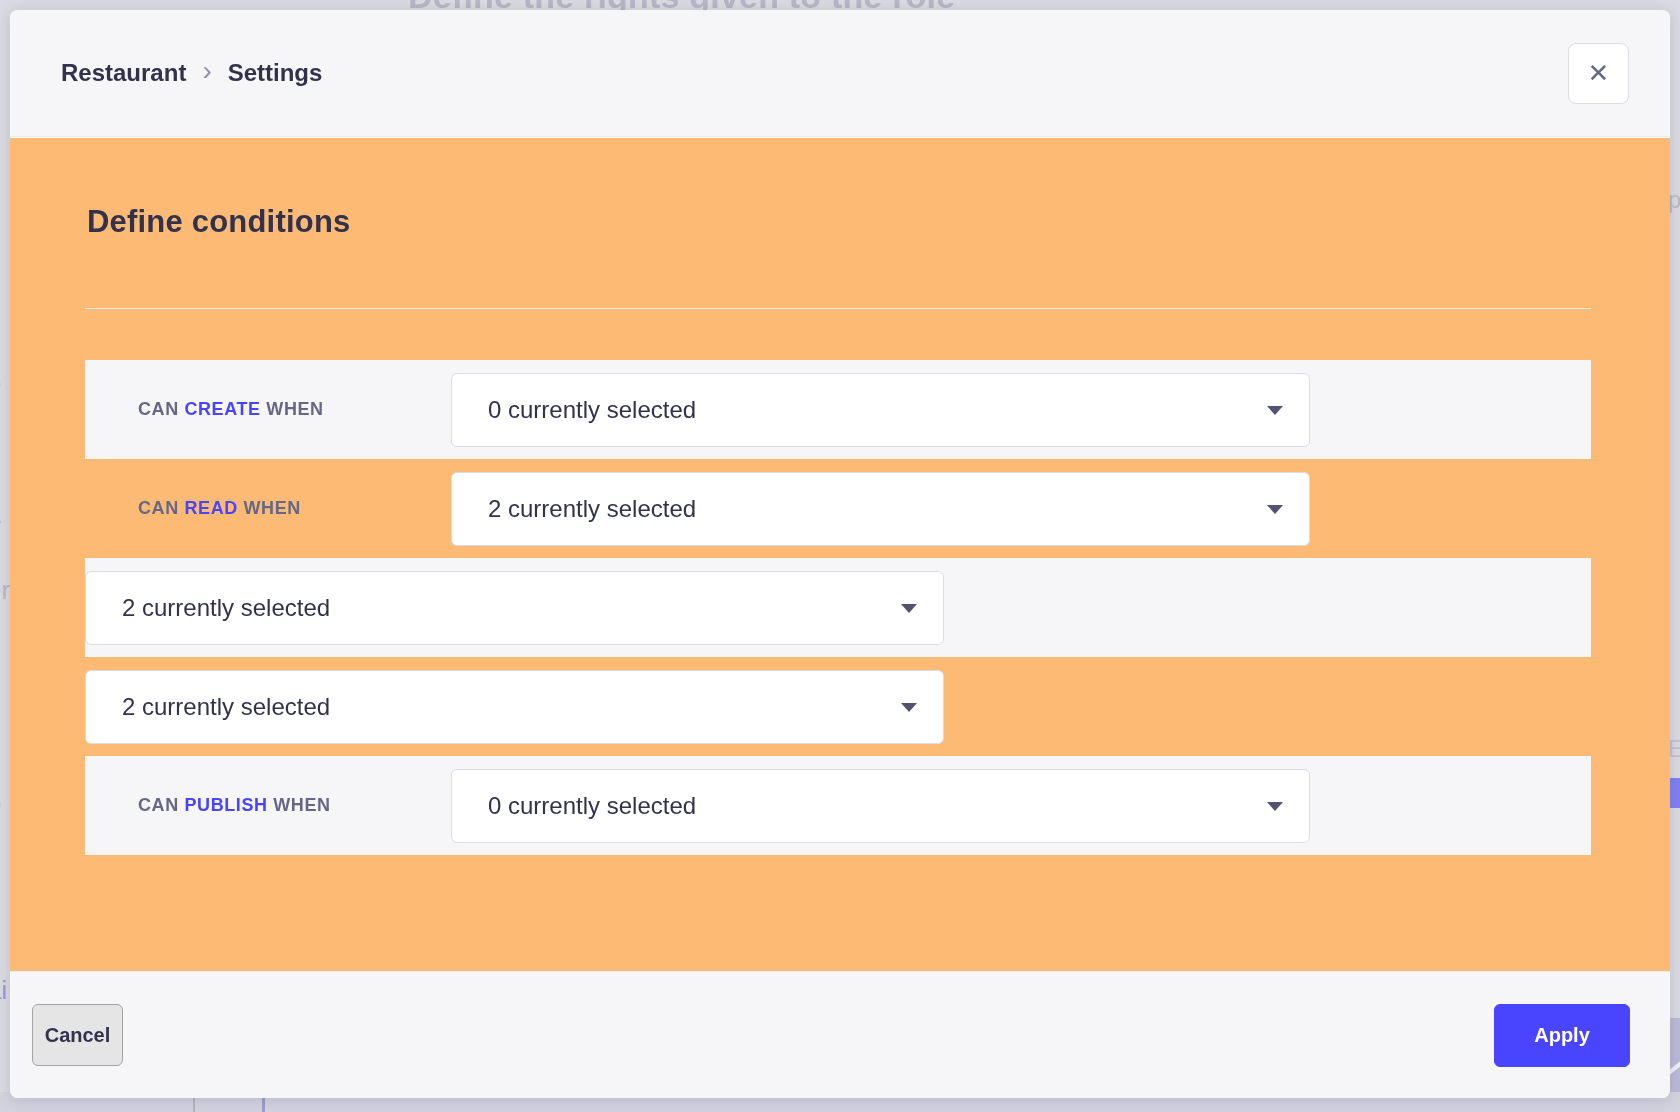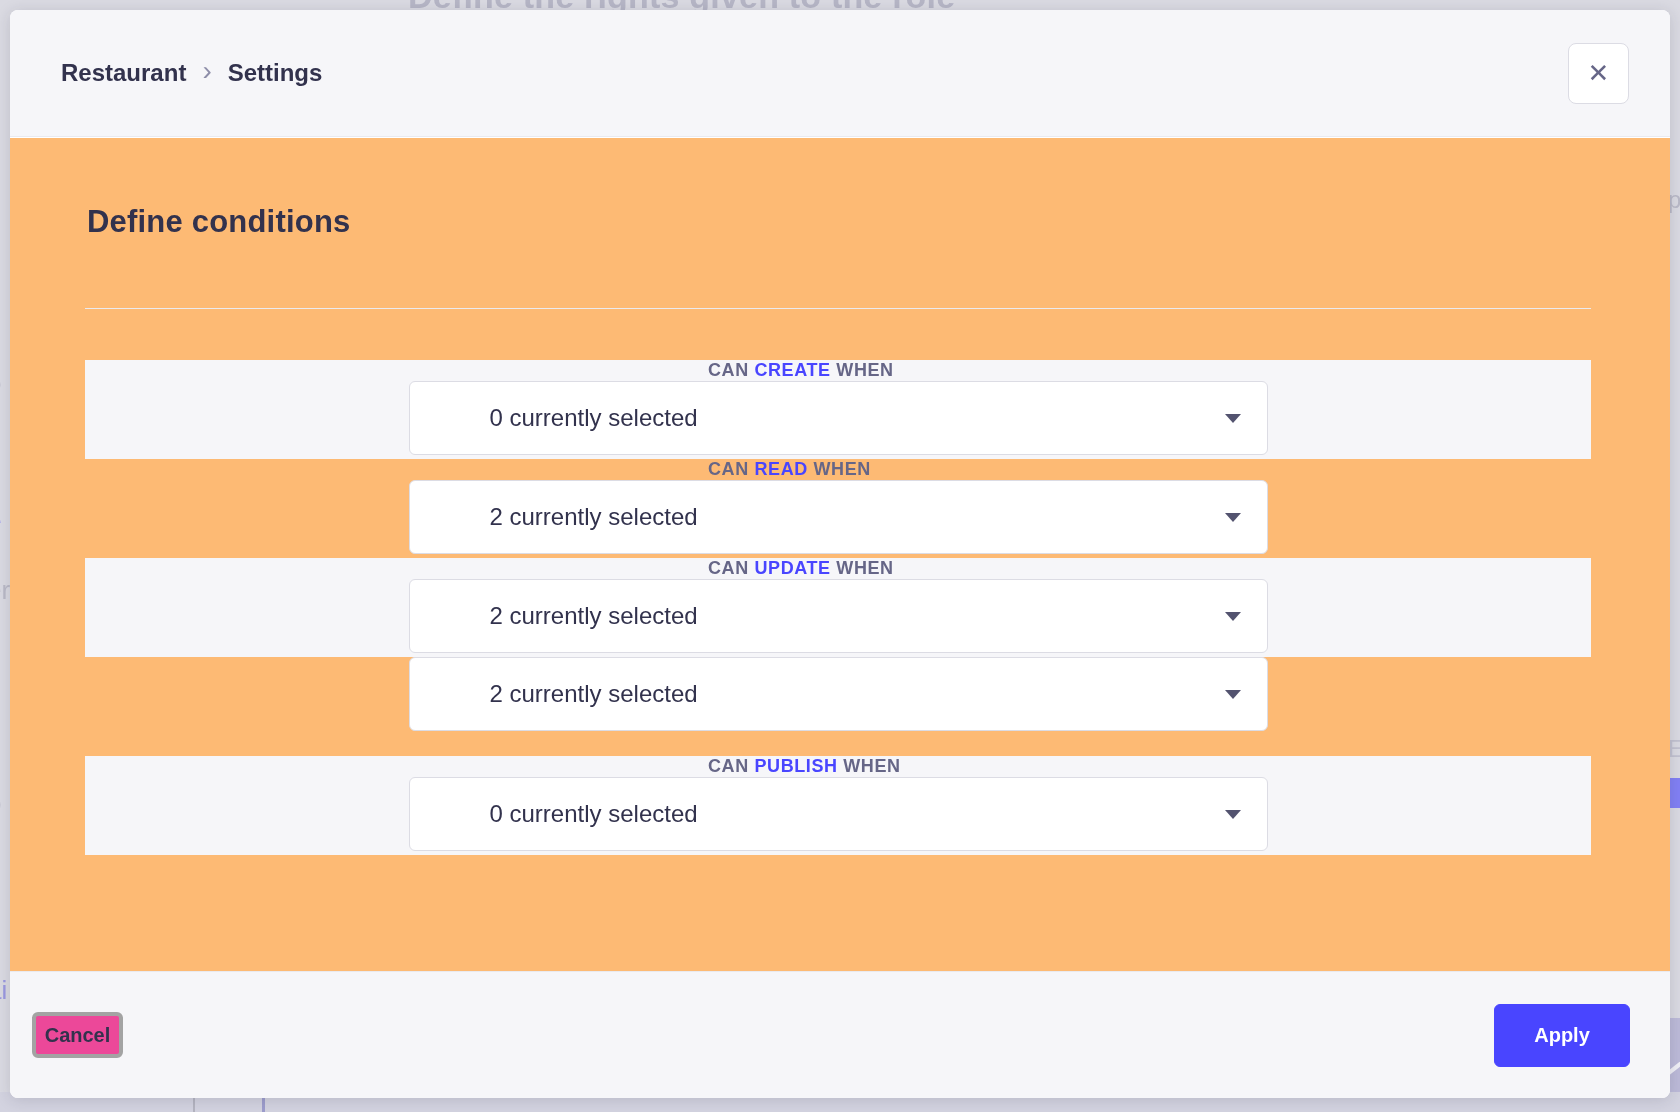--- a/index.html
+++ b/index.html
@@ -69,53 +69,53 @@
     font-size:31px; font-weight:700; color:#32324d; letter-spacing:.2px;
   }
   .title-divider {
     position:absolute; left:75px; top:170px; width:1506px; height:1px;
     background:#eaeaef;
   }
   .rows {
     position:absolute; left:75px; top:222px; width:1506px;
   }
   .perm-row {
-    height:99px; display:flex; align-items:center;flex-direction:column;
+    height:99px; display:flex; align-items:center;
   }
   .perm-row.striped { background:#f6f6f9; }
   .perm-label {
     width:366px; padding-left:53px;
     font-size:18px; font-weight:700; letter-spacing:.6px;
     color:#666687; text-transform:uppercase; white-space:nowrap;
   }
   .perm-action { color:#4945ff; }
   .perm-select {
     position:relative; width:859px; height:74px;
     background:#ffffff; border:1px solid #dcdce4; border-radius:6px;
     display:flex; align-items:center; padding:0 60px 0 36px;
     cursor:pointer;
   }
-  .perm-select-value { font-size:24px; color:#32324d;margin-left:44px; }
+  .perm-select-value { font-size:24px; color:#32324d; }
   .chevron-down {
     position:absolute; right:26px; top:50%; margin-top:-4px;
     width:0; height:0;
     border-left:8px solid transparent; border-right:8px solid transparent;
     border-top:9px solid #53536f;
   }
 
   .modal-footer {
     position:absolute; left:0; top:961px; width:100%; height:127px;
     background:#f6f6f9; border-top:1px solid #eaeaef;
     display:flex; align-items:center; padding:0 40px 0 22px;
   }
   .btn { border-radius:6px; font-weight:700; font-size:20px; cursor:pointer;
          display:flex; align-items:center; justify-content:center; }
   .btn-cancel {
-    width:91px; height:46px; background:#ec4899;
-    border:4px solid #a3a3a3; color:#32324d;
+    width:91px; height:62px; background:#e5e5e5;
+    border:1px solid #a3a3a3; color:#32324d;
   }
   .btn-apply {
     margin-left:auto; width:136px; height:63px;
     background:#4945ff; border:1px solid #4945ff; color:#ffffff;
   }
 </style>
 </head>
 <body>
 
 <div class="bg-top-heading">Define the rights given to the role</div>
@@ -177,25 +177,20 @@
           <span class="perm-action">READ</span>
           <span>WHEN</span>
         </div>
         <div class="perm-select">
           <span class="perm-select-value">2 currently selected</span>
           <span class="chevron-down"></span>
         </div>
       </div>
 
       <div class="perm-row striped">
-        <div class="perm-label">
-          <span>CAN</span>
-          <span class="perm-action">UPDATE</span>
-          <span>WHEN</span>
-        </div>
         <div class="perm-select">
           <span class="perm-select-value">2 currently selected</span>
           <span class="chevron-down"></span>
         </div>
       </div>
 
       <div class="perm-row">
         <div class="perm-select">
           <span class="perm-select-value">2 currently selected</span>
           <span class="chevron-down"></span>

